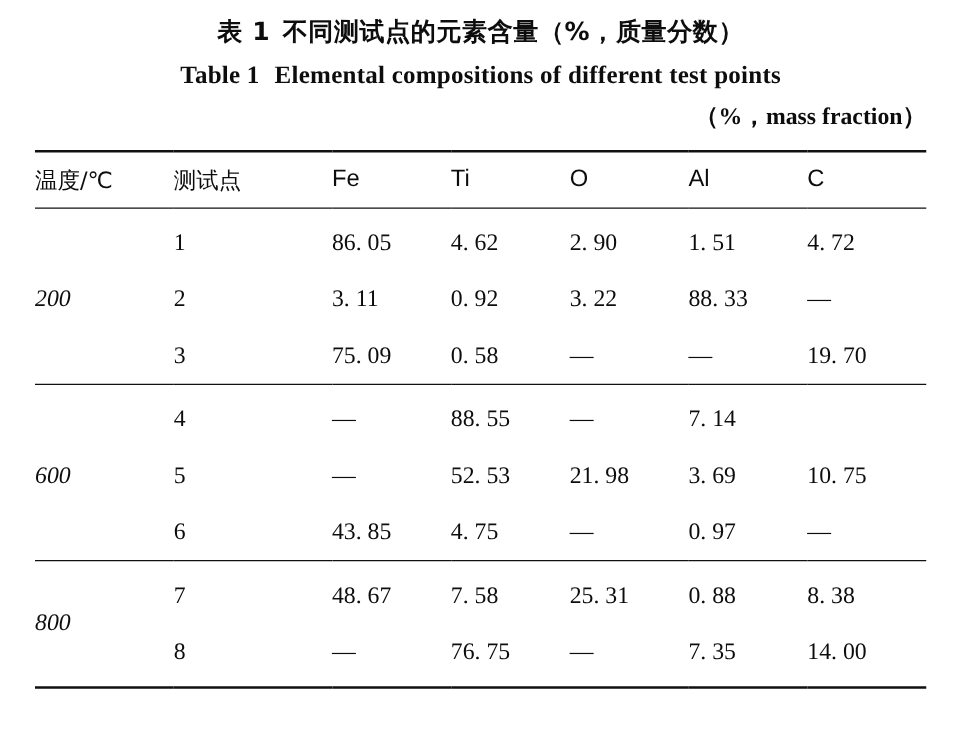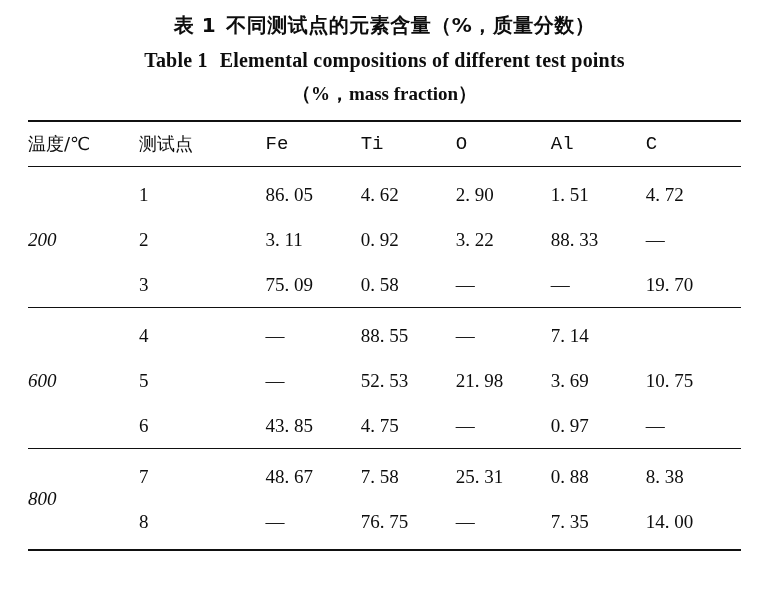--- a/index.html
+++ b/index.html
@@ -43,20 +43,21 @@
   }
   .caption-en .label {
     margin-right: 12px;
     margin-top: 12px;
   }
   .caption-en2 {
     font-family: "Liberation Serif", serif;
     font-size: 19px;
     font-weight: bold;
     margin-top: 3px;
+    text-align: right;
   }
   table.data {
     width: 100%;
     border-collapse: collapse;
     margin-top: 12px;
     font-size: 18.5px;
   }
   table.data th,
   table.data td {
     text-align: left;
@@ -83,21 +84,21 @@
     font-size: 0;
   }
   .hdr td {
     font-family: "DejaVu Sans", sans-serif;
     font-size: 18px;
     height: 44px;
     padding-top: 2px;
     padding-bottom: 6px;
   }
   .hdr td.lat {
-    font-family: Liberation Mono, monospace;
+    font-family: Liberation Sans, sans-serif;
     font-size: 19px;
   }
   .body-row td {
     height: 45px;
     font-family: "Liberation Serif", serif;
     font-size: 19px;
   }
   .col-temp { width: 112px; }
   .col-point { width: 128px; }
   .col-el { width: 96px; }

